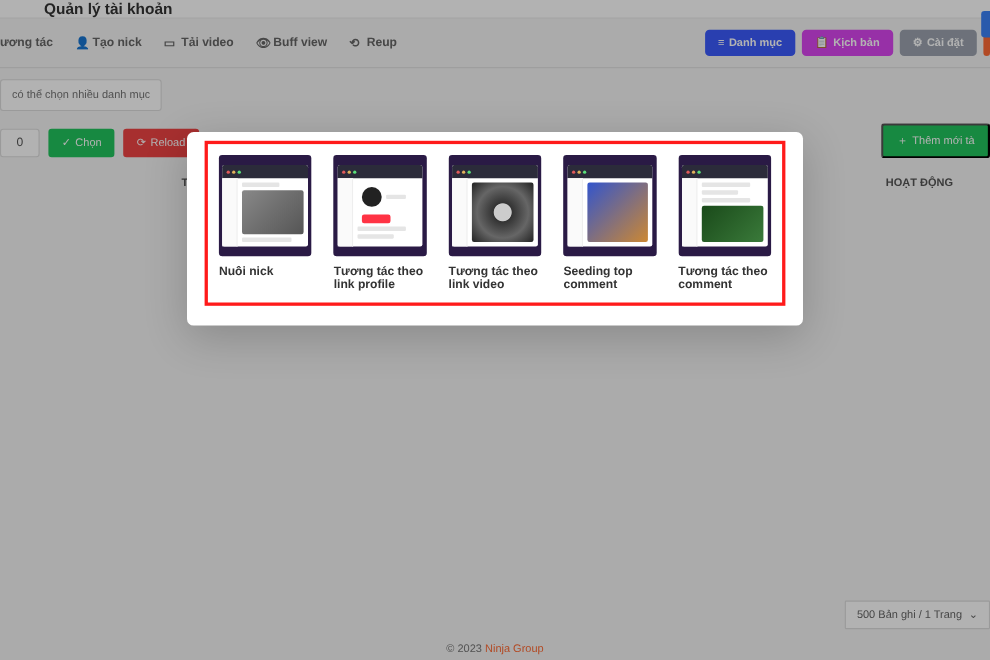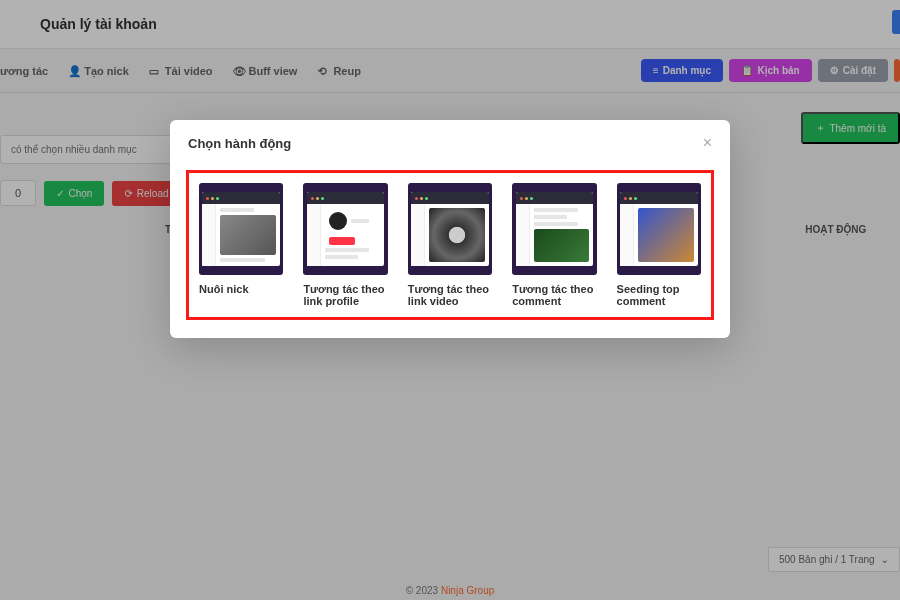--- a/index.html
+++ b/index.html
@@ -1,34 +1,34 @@
 <!DOCTYPE html>
 <html><head>
 <meta charset="utf-8">
 <style>
   * { box-sizing: border-box; margin: 0; padding: 0; font-family: Arial, sans-serif; }
   body { background: #f5f5f5; width: 900px; height: 600px; overflow: hidden; position: relative; }
 
   
-  .page-header { background: #fff; padding: 16px 40px; border-bottom: 1px solid #e5e5e5; }
+  .page-header { background: #fff; padding: 0 40px; border-bottom: 1px solid #e5e5e5; }
   .page-title { font-size: 14px; font-weight: bold; color: #333; }
 
   .toolbar { display: flex; align-items: center; padding: 10px 0 10px 0; background: #f5f5f5; border-bottom: 1px solid #e0e0e0; font-weight: bold; }
   .toolbar-left { display: flex; gap: 20px; padding-left: 0; }
   .toolbar-item { display: flex; align-items: center; gap: 4px; font-size: 11px; color: #666; cursor: pointer; }
   .toolbar-item .tb-icon { width: 12px; height: 12px; display: inline-block; }
   .toolbar-right { margin-left: auto; display: flex; gap: 6px; padding-right: 0; }
   .pill { padding: 6px 12px; border-radius: 4px; font-size: 10px; color: #fff; display: flex; align-items: center; gap: 4px; cursor: pointer; }
   .pill-blue { background: #3b5bfd; }
   .pill-purple { background: #d946ef; }
   .pill-gray { background: #9ca3af; }
   .pill-orange-edge { background: #ff6b35; width: 6px; padding: 6px 3px; }
 
   .filter-row { padding: 10px 0; }
-  .filter-select { background: #fff; border: 1px solid #ddd; padding: 8px 10px; font-size: 10px; color: #888; width: 181px; border-radius: 3px; margin-top: 32px; }
+  .filter-select { background: #fff; border: 1px solid #ddd; padding: 8px 10px; font-size: 10px; color: #888; width: 147px; border-radius: 3px; }
 
   .action-row { display: flex; align-items: center; gap: 8px; padding: 6px 0; }
   .count-box { background: #fff; border: 1px solid #ddd; padding: 6px 14px; font-size: 11px; color: #555; border-radius: 3px; }
   .btn-green { background: #22c55e; color: #fff; padding: 7px 12px; font-size: 10px; border-radius: 3px; border: none; cursor: pointer; display:flex; align-items:center; gap:4px;}
   .btn-red { background: #ef4444; color: #fff; padding: 7px 12px; font-size: 10px; border-radius: 3px; border: none; cursor: pointer; display:flex; align-items:center; gap:4px;}
   .btn-add { background: #22c55e; color: #fff; padding: 7px 12px; font-size: 10px; border-radius: 3px; position: absolute; right: 0; top: 112px; display:flex; align-items:center; gap:4px;}
 
   .table-head { display: flex; padding: 12px 0; font-size: 10px; font-weight: bold; color: #555; background: #f5f5f5; }
   .th { flex: 1; text-align: center; }
 
@@ -150,24 +150,20 @@
     <span>⌄</span>
   </div>
 </div>
 
 <div class="copyright">
   <span>© 2023</span> <span class="brand">Ninja Group</span>
 </div>
 
 <div class="overlay">
   <div class="modal">
-    <div class="modal-head">
-      <div class="modal-title">Chọn hành động</div>
-      <button class="modal-close"><span>×</span></button>
-    </div>
     <div class="modal-body">
       <div class="red-frame">
         <div class="grid">
 
           <div class="card">
             <div class="thumb">
               <div class="browser-frame">
                   <div class="browser-top">
                     <span class="dot"></span>
                     <span class="dot y"></span>
@@ -236,48 +232,48 @@
             <div class="thumb">
               <div class="browser-frame">
                   <div class="browser-top">
                     <span class="dot"></span>
                     <span class="dot y"></span>
                     <span class="dot g"></span>
                   </div>
                   <div class="browser-body">
                     <div class="sb"></div>
                     <div class="ct">
+                      <div class="pic" style="background:linear-gradient(135deg,#3355cc,#cc8833);"></div>
+                    </div>
+                  </div>
+                </div>
+            </div>
+            <div class="card-label">Seeding top comment</div>
+          </div>
+
+          <div class="card">
+            <div class="thumb">
+              <div class="browser-frame">
+                  <div class="browser-top">
+                    <span class="dot"></span>
+                    <span class="dot y"></span>
+                    <span class="dot g"></span>
+                  </div>
+                  <div class="browser-body">
+                    <div class="sb"></div>
+                    <div class="ct">
                       <div class="line m"></div>
                       <div class="line s"></div>
                       <div class="line m"></div>
                       <div class="pic" style="background:linear-gradient(135deg,#1a4a1a,#3a7a3a);"></div>
                     </div>
                   </div>
                 </div>
             </div>
             <div class="card-label">Tương tác theo comment</div>
           </div>
 
-          <div class="card">
-            <div class="thumb">
-              <div class="browser-frame">
-                  <div class="browser-top">
-                    <span class="dot"></span>
-                    <span class="dot y"></span>
-                    <span class="dot g"></span>
-                  </div>
-                  <div class="browser-body">
-                    <div class="sb"></div>
-                    <div class="ct">
-                      <div class="pic" style="background:linear-gradient(135deg,#3355cc,#cc8833);"></div>
-                    </div>
-                  </div>
-                </div>
-            </div>
-            <div class="card-label">Seeding top comment</div>
-          </div>
-
 
         </div>
       </div>
     </div>
   </div>
 </div>
 
 </body></html>

